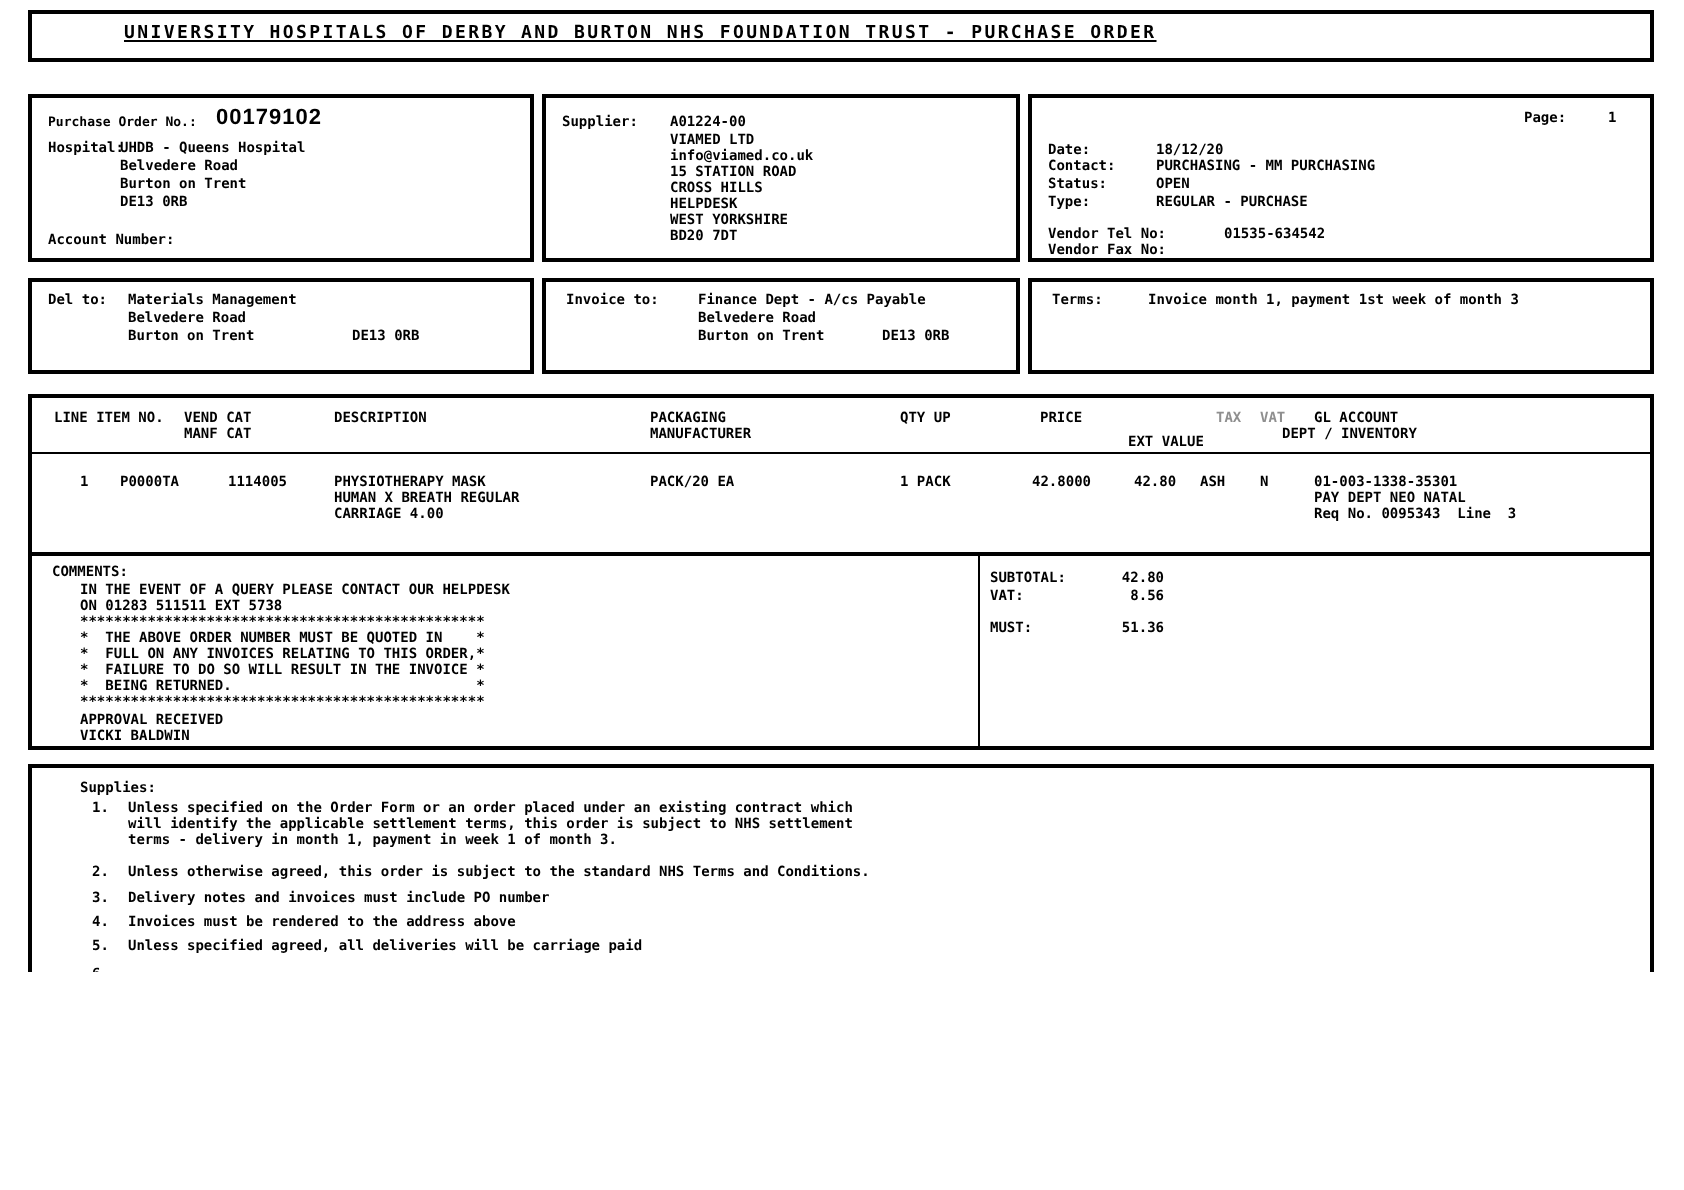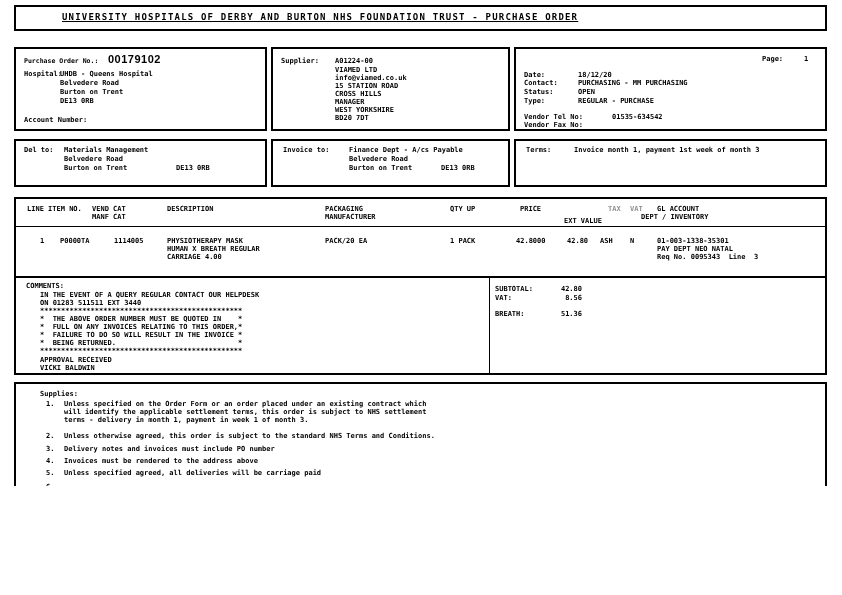--- a/index.html
+++ b/index.html
@@ -38,21 +38,21 @@
     <span class="t" style="left:8px;top:67px">Account Number:</span>
   </div>
 
   <div class="box" style="left:271px;top:47px;width:239px;height:84px">
     <span class="t" style="left:8px;top:8px">Supplier:</span>
     <span class="t" style="left:62px;top:8px">A01224-00</span>
     <span class="t" style="left:62px;top:17px">VIAMED LTD</span>
     <span class="t" style="left:62px;top:25px">info@viamed.co.uk</span>
     <span class="t" style="left:62px;top:33px">15 STATION ROAD</span>
     <span class="t" style="left:62px;top:41px">CROSS HILLS</span>
-    <span class="t" style="left:62px;top:49px">MANAGER</span>
+    <span class="t" style="left:62px;top:49px">HELPDESK</span>
     <span class="t" style="left:62px;top:57px">WEST YORKSHIRE</span>
     <span class="t" style="left:62px;top:65px">BD20 7DT</span>
   </div>
 
   <div class="box" style="left:514px;top:47px;width:313px;height:84px">
     <span class="t" style="left:246px;top:6px">Page:</span>
     <span class="t" style="left:288px;top:6px">1</span>
     <span class="t" style="left:8px;top:22px">Date:</span>
     <span class="t" style="left:62px;top:22px">18/12/20</span>
     <span class="t" style="left:8px;top:30px">Contact:</span>
@@ -118,36 +118,36 @@
     <span class="t" style="left:584px;top:38px">ASH</span>
     <span class="t" style="left:614px;top:38px">N</span>
     <span class="t" style="left:641px;top:38px">01-003-1338-35301</span>
     <span class="t" style="left:641px;top:46px">PAY DEPT NEO NATAL</span>
     <span class="t" style="left:641px;top:54px">Req No. 0095343  Line  3</span>
   </div>
 
   <div class="box" style="left:14px;top:276px;width:813px;height:99px">
     <div class="vline" style="left:473px"></div>
     <span class="t" style="left:10px;top:4px">COMMENTS:</span>
-    <span class="t" style="left:24px;top:13px">IN THE EVENT OF A QUERY REGULAR CONTACT OUR HELPDESK</span>
-    <span class="t" style="left:24px;top:21px">ON 01283 511511 EXT 3440</span>
+    <span class="t" style="left:24px;top:13px">IN THE EVENT OF A QUERY PLEASE CONTACT OUR HELPDESK</span>
+    <span class="t" style="left:24px;top:21px">ON 01283 511511 EXT 5738</span>
     <span class="t" style="left:24px;top:29px">************************************************</span>
     <span class="t" style="left:24px;top:37px">*  THE ABOVE ORDER NUMBER MUST BE QUOTED IN    *</span>
     <span class="t" style="left:24px;top:45px">*  FULL ON ANY INVOICES RELATING TO THIS ORDER,*</span>
     <span class="t" style="left:24px;top:53px">*  FAILURE TO DO SO WILL RESULT IN THE INVOICE *</span>
     <span class="t" style="left:24px;top:61px">*  BEING RETURNED.                             *</span>
     <span class="t" style="left:24px;top:69px">************************************************</span>
     <span class="t" style="left:24px;top:78px">APPROVAL RECEIVED</span>
     <span class="t" style="left:24px;top:86px">VICKI BALDWIN</span>
 
     <span class="t" style="left:479px;top:7px">SUBTOTAL:</span>
     <span class="t val-r" style="left:520px;top:7px;width:46px">42.80</span>
     <span class="t" style="left:479px;top:16px">VAT:</span>
     <span class="t val-r" style="left:520px;top:16px;width:46px">8.56</span>
-    <span class="t" style="left:479px;top:32px">BREATH:</span>
+    <span class="t" style="left:479px;top:32px">MUST:</span>
     <span class="t val-r" style="left:520px;top:32px;width:46px">51.36</span>
   </div>
 
   <div class="box" style="left:14px;top:382px;width:813px;height:138px">
     <span class="t" style="left:24px;top:6px">Supplies:</span>
 
     <span class="t" style="left:30px;top:16px">1.</span>
     <span class="t" style="left:48px;top:16px">Unless specified on the Order Form or an order placed under an existing contract which
 will identify the applicable settlement terms, this order is subject to NHS settlement
 terms - delivery in month 1, payment in week 1 of month 3.</span>

